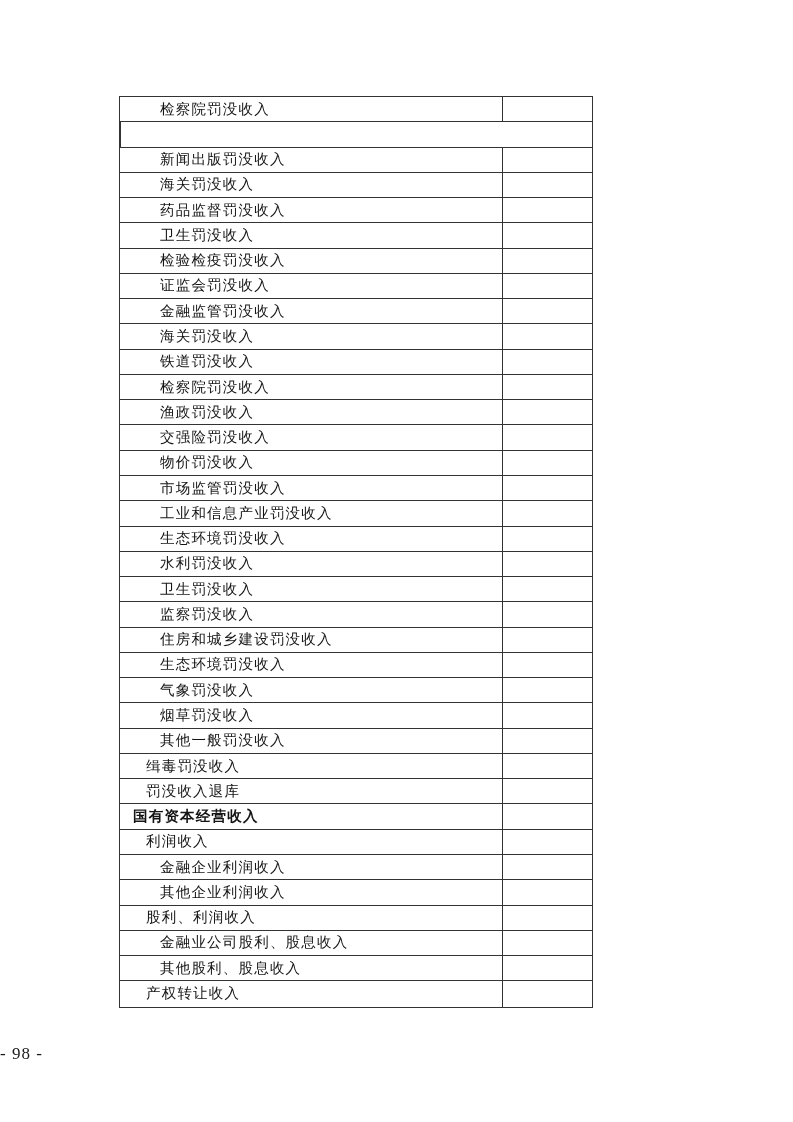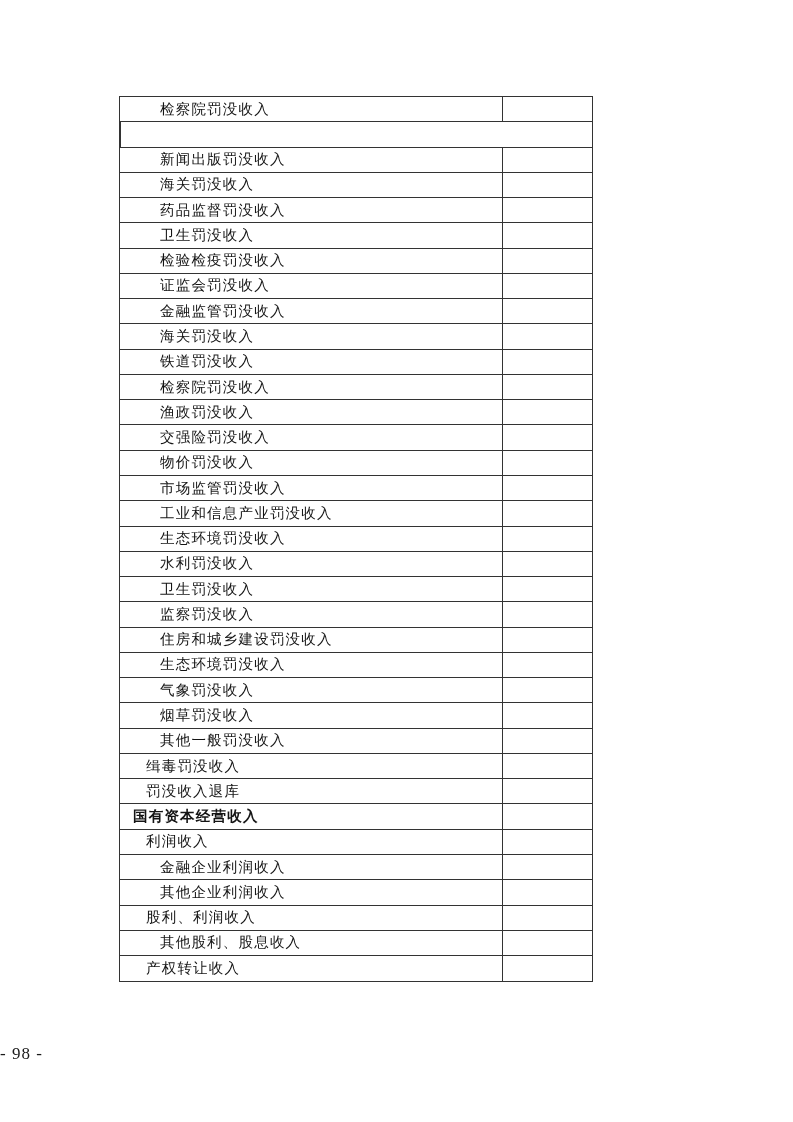--- a/index.html
+++ b/index.html
@@ -229,20 +229,24 @@
   <div class="row">
     <div class="cell label indent-3">其他企业利润收入</div>
     <div class="cell value"></div>
   </div>
 
   <div class="row">
     <div class="cell label indent-2">股利、利润收入</div>
     <div class="cell value"></div>
   </div>
 
+  <div class="row">
+    <div class="cell label indent-3">金融业公司股利、股息收入</div>
+    <div class="cell value"></div>
+  </div>
 
   <div class="row">
     <div class="cell label indent-3">其他股利、股息收入</div>
     <div class="cell value"></div>
   </div>
 
   <div class="row">
     <div class="cell label indent-2">产权转让收入</div>
     <div class="cell value"></div>
   </div>

